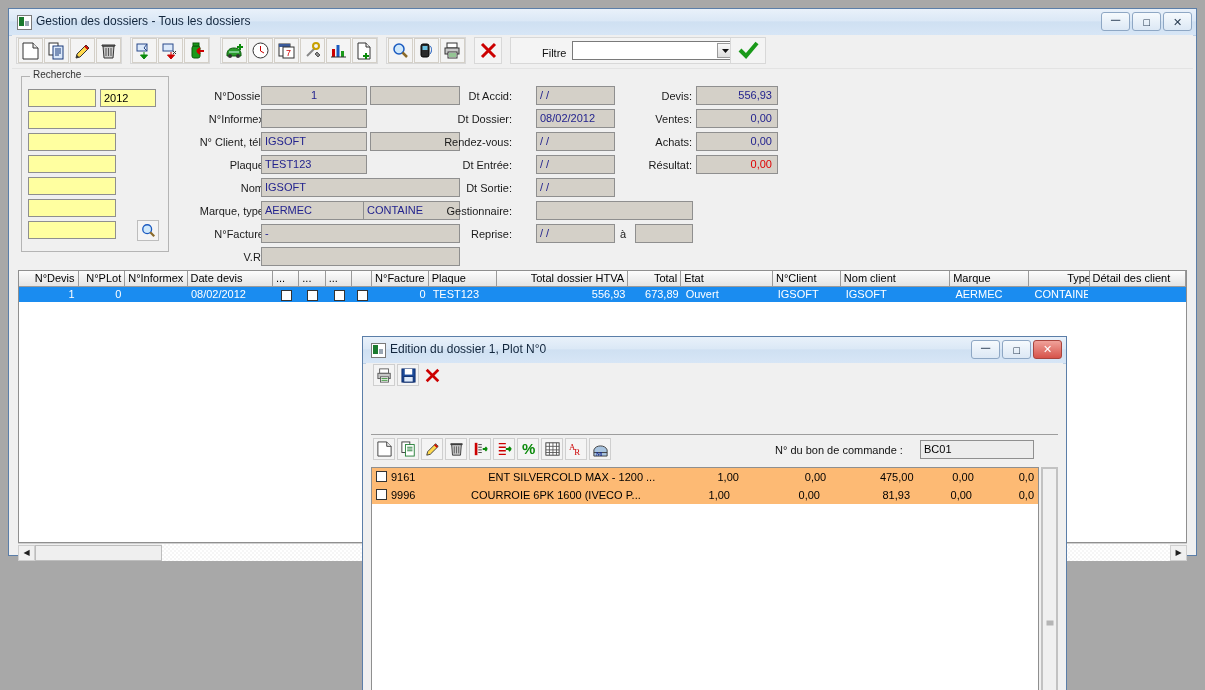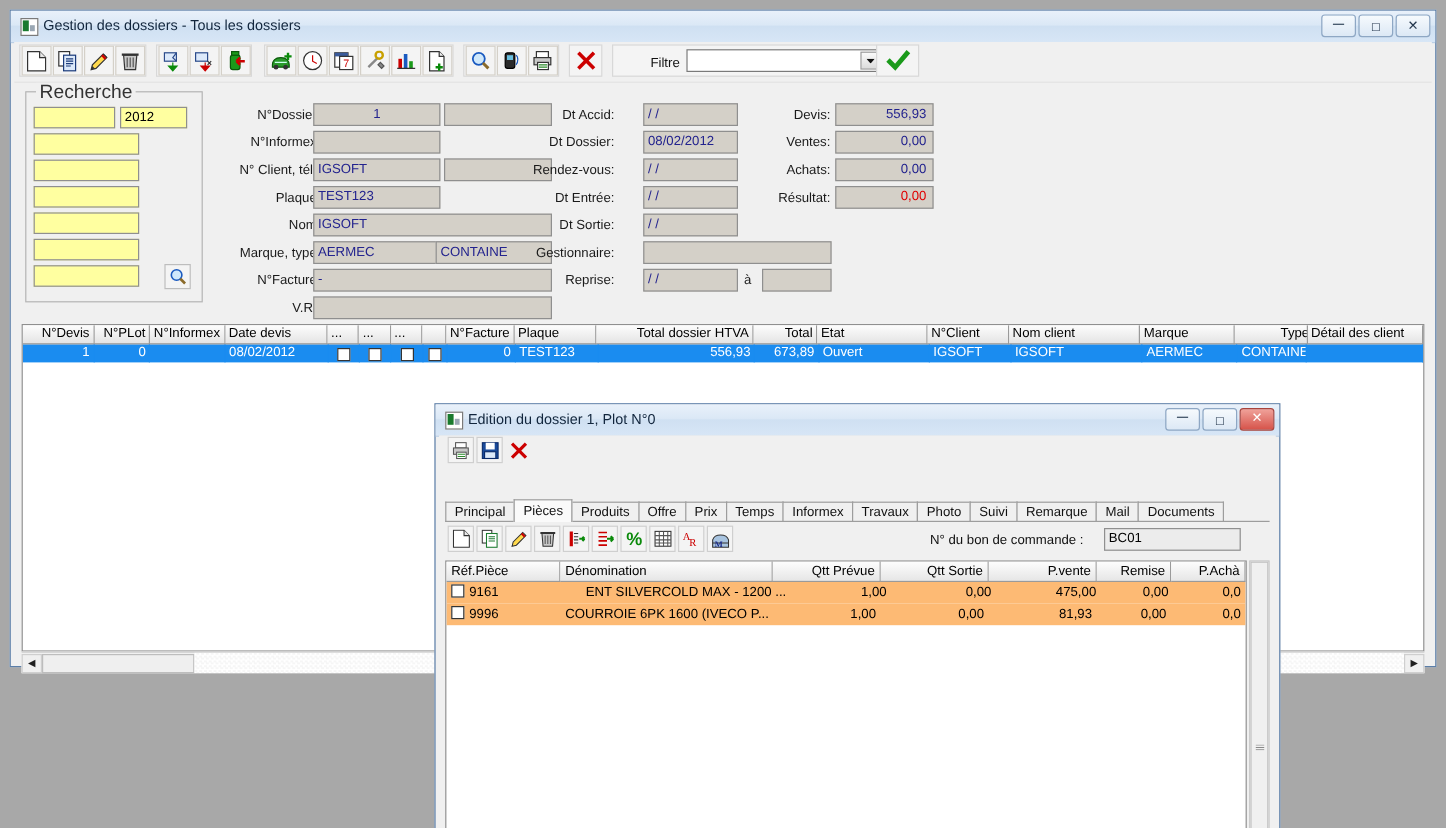--- a/index.html
+++ b/index.html
@@ -42,21 +42,21 @@
            border-bottom:1px solid #e3e3e3;}
   .tbtn{width:25px;height:25px;border:1px solid #d4d0c8;background:#f4f4f4;
         position:absolute;top:3px;box-sizing:border-box;
         display:flex;align-items:center;justify-content:center;}
   .tgroup{position:absolute;top:2px;height:27px;border:1px solid #d8d8d8;
           box-sizing:border-box;background:#f4f4f4;}
 
   
   .grp{position:absolute;border:1px solid #b4b4b4;box-sizing:border-box;}
   .grp-lbl{position:absolute;top:-8px;left:8px;background:#f0f0f0;
-           padding:0 3px;font-size:16px;color:#333;}
+           padding:0 3px;font-size:10px;color:#333;}
   .yf{position:absolute;background:#ffffa0;border:1px solid #8f8f8f;
       box-sizing:border-box;font-size:11px;padding:1px 3px;color:#000;
       line-height:14px;}
   .srch-btn{position:absolute;width:22px;height:21px;border:1px solid #bdbdbd;
       background:#f4f4f4;box-sizing:border-box;display:flex;
       align-items:center;justify-content:center;}
 
   
   .flbl{position:absolute;text-align:right;font-size:11px;color:#1a1a1a;
         line-height:14px;white-space:nowrap;}
@@ -489,35 +489,20 @@
             <rect x="3" y="9" width="10" height="6" fill="#dce9fa" stroke="#0a2a6a"></rect>
           </svg>
       </div>
       <div class="dtbtn" style="left:55px;border-color:transparent;background:transparent;">
         <svg width="17" height="17" viewBox="0 0 19 19">
             <path d="M3 3l13 13M16 3L3 16" stroke="#cc0000" stroke-width="3"></path>
           </svg>
       </div>
     </div>
 
-    <div class="tabs" id="dlg-tabs">
-        <div class="tab">Principal</div>
-        <div class="tab sel">Pièces</div>
-        <div class="tab">Produits</div>
-        <div class="tab">Offre</div>
-        <div class="tab">Prix</div>
-        <div class="tab">Temps</div>
-        <div class="tab">Informex</div>
-        <div class="tab">Travaux</div>
-        <div class="tab">Photo</div>
-        <div class="tab">Suivi</div>
-        <div class="tab">Remarque</div>
-        <div class="tab">Mail</div>
-        <div class="tab">Documents</div>
-      </div>
     <div class="tabline"></div>
 
     <div class="dtb">
       <div class="dtbtn" style="left:2px;">
         <svg width="15" height="16" viewBox="0 0 17 18">
             <path d="M1 1h10l5 5v11H1z" fill="#fff" stroke="#333"></path>
             <path d="M11 1v5h5" fill="#e8e8e8" stroke="#333"></path>
           </svg>
       </div>
       <div class="dtbtn" style="left:26px;">
@@ -575,29 +560,20 @@
             <path d="M1 10c2-6 13-6 15 0v7H1z" fill="#a8c4e0" stroke="#333"></path>
             <path d="M1 13h15" stroke="#333"></path>
             <text x="3" y="17" font-size="8" fill="#1a2a8a" font-family="serif" font-weight="bold">M</text>
           </svg>
       </div>
       <div class="bclbl" style="left:404px;top:6px;">N° du bon de commande :</div>
       <div class="bcin" style="left:549px;top:3px;width:114px;height:19px;">BC01</div>
     </div>
 
     <div class="pgrid">
-      <div class="ph" id="pg-head">
-          <div class="pc" style="width: 95px;">Réf.Pièce</div>
-          <div class="pc" style="width: 177px;">Dénomination</div>
-          <div class="pc r" style="width: 90px;">Qtt Prévue</div>
-          <div class="pc r" style="width: 90px;">Qtt Sortie</div>
-          <div class="pc r" style="width: 90px;">P.vente</div>
-          <div class="pc r" style="width: 62px;">Remise</div>
-          <div class="pc r" style="width: 62px;">P.Achà</div>
-        </div>
       <div id="pg-body">
           <div class="pr">
             <div class="pc" style="width: 95px;"><span class="pchk"></span>9161</div>
             <div class="pc" style="width: 177px; margin-left: 20px;">ENT SILVERCOLD MAX - 1200 ...</div>
             <div class="pc r" style="width: 90px;">1,00</div>
             <div class="pc r" style="width: 90px;">0,00</div>
             <div class="pc r" style="width: 90px;">475,00</div>
             <div class="pc r" style="width: 62px;">0,00</div>
             <div class="pc r" style="width: 62px;">0,0</div>
           </div>

